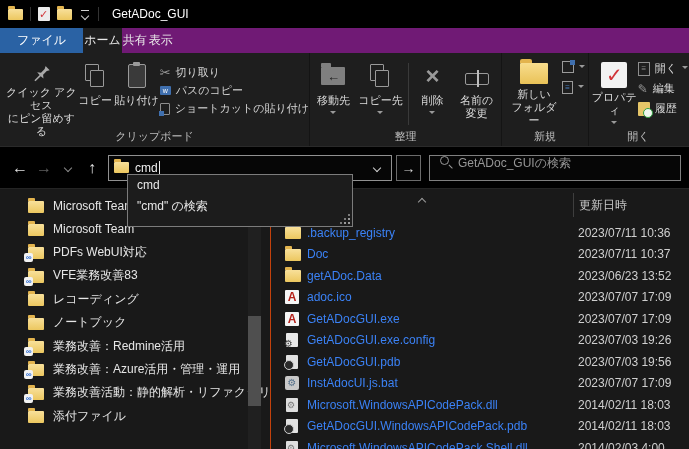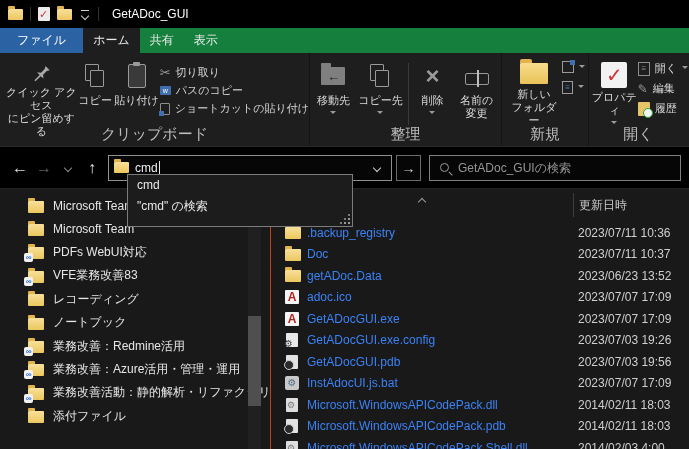--- a/index.html
+++ b/index.html
@@ -15,29 +15,29 @@
   .mini-folder::before{content:"";position:absolute;top:-3px;left:0;width:7px;height:3px;background:#e3b44e;border-radius:1px 1px 0 0}
   .qat-props{position:relative;width:12px;height:14px;background:#ececec;border-radius:1px}
   .qat-props::after{content:"✓";position:absolute;left:1px;top:0;color:#d13438;font-size:11px;font-weight:bold;line-height:14px}
   .qat-chev{display:flex;flex-direction:column;align-items:center;gap:2px;padding:0 2px}
   .qat-chev .bar{width:8px;height:1px;background:#cfcfcf}
   .chev{display:inline-block;width:6px;height:6px;border-right:1.4px solid #cfcfcf;border-bottom:1.4px solid #cfcfcf;transform:rotate(45deg)}
   .chev.dim{border-color:#8a8a8a}
   .chev.up{transform:rotate(-135deg);border-color:#9a9a9a}
 
   
-  .tabrow{height:25px;background:#15803d;display:flex;align-items:stretch}
-  .tab{display:flex;align-items:center;padding:0 10px;color:#eaeaea;cursor:default}
+  .tabrow{height:25px;background:#701a75;display:flex;align-items:stretch}
+  .tab{display:flex;align-items:center;padding:0 1px;color:#eaeaea;cursor:default}
   .tab.file{background:#2a62a4;color:#fff;padding:0 17px}
   .tab.active{background:#1e1e1e}
 
   
   .ribbon{height:94px;background:#1e1e1e;display:flex;border-bottom:1px solid #2a2a2a}
   .rgroup{position:relative;height:100%;border-right:1px solid #141414;display:flex;align-items:flex-start;padding-top:4px}
-  .rgroup .glabel{position:absolute;bottom:2px;left:0;right:0;text-align:center;font-size:15px;color:#bdbdbd}
+  .rgroup .glabel{position:absolute;bottom:2px;left:0;right:0;text-align:center;font-size:11px;color:#bdbdbd}
   .bigbtn{display:flex;flex-direction:column;align-items:center;justify-content:flex-start;gap:3px;
           padding-top:4px;font-size:11px;color:#dcdcdc;line-height:13px;text-align:center;height:70px}
   .bigbtn .ictop{height:30px;display:flex;align-items:center;justify-content:center}
   .tri-down{width:0;height:0;border:3px solid transparent;border-top-color:#9a9a9a;margin-top:1px}
   .smallcol{display:flex;flex-direction:column;gap:3px;margin-top:8px}
   .smallbtn{display:flex;align-items:center;gap:5px;font-size:11px;color:#d6d6d6;white-space:nowrap}
   .gdiv{width:1px;height:62px;background:#3a3a3a;margin:6px 4px 0 4px}
 
   
   .copy-ic{position:relative;width:20px;height:24px}
@@ -69,21 +69,21 @@
 
   
   .navrow{height:42px;background:#000;display:flex;align-items:center;padding:0 8px;border-bottom:1px solid #242424}
   .navbtn{width:24px;display:flex;align-items:center;justify-content:center;font-size:16px}
   .navbtn.en{color:#e0e0e0}.navbtn.dis{color:#5f5f5f}
   .addressbox{width:284px;height:26px;border:1px solid #909090;background:#060606;display:flex;align-items:center;padding-left:5px;margin-left:4px}
   .addr-text{color:#f0f0f0;margin-left:6px}
   .caret-bar{width:1px;height:14px;background:#e8e8e8;margin-left:1px}
   .addr-chevbtn{margin-left:auto;width:28px;height:100%;display:flex;align-items:center;justify-content:center}
   .gobtn{width:25px;height:26px;border:1px solid #6b6b6b;background:#060606;display:flex;align-items:center;justify-content:center;color:#d8d8d8;font-size:14px;margin-left:4px}
-  .searchbox{flex:1;height:26px;border:1px solid #7f7f7f;background:#060606;display:flex;align-items:center;gap:9px;padding-left:10px;margin-left:8px}
+  .searchbox{flex:1;height:26px;border:1px solid #7f7f7f;background:#060606;display:flex;align-items:flex-start;gap:9px;padding-left:10px;margin-left:8px}
   .search-ic{position:relative;width:9px;height:9px;border:1.4px solid #9a9a9a;border-radius:50%;flex:none}
   .search-ic::after{content:"";position:absolute;width:5px;height:1.4px;background:#9a9a9a;transform:rotate(45deg);left:7px;top:9px}
   .searchbox input{background:transparent;border:0;outline:0;color:#d8d8d8;font:12px "Liberation Sans","DejaVu Sans",sans-serif;width:100%}
   .searchbox input::placeholder{color:#969696;opacity:1}
 
   
   .main{position:absolute;top:190px;left:0;right:0;bottom:0;display:flex;background:#191919}
   .sidebar{width:270px;position:relative;padding-top:4px;flex:none}
   .sideitem{height:23.4px;display:flex;align-items:center;padding-left:28px;gap:9px;white-space:nowrap;overflow:hidden;cursor:default}
   .sideitem .lbl{overflow:hidden}
@@ -389,21 +389,21 @@
         <span class="fname">InstAdocUI.js.bat</span>
         <span class="fdate">2023/07/07 17:09</span>
         </div>
       <div class="filerow">
         <span class="ficon" data-icon="dll"></span>
         <span class="fname">Microsoft.WindowsAPICodePack.dll</span>
         <span class="fdate">2014/02/11 18:03</span>
         </div>
       <div class="filerow">
         <span class="ficon" data-icon="pdb"></span>
-        <span class="fname">Microsoft.WindowsAPICodePack.pdb</span>
+        <span class="fname">GetADocGUI.WindowsAPICodePack.pdb</span>
         <span class="fdate">2014/02/11 18:03</span>
         </div>
       <div class="filerow">
         <span class="ficon" data-icon="dll"></span>
         <span class="fname">Microsoft.WindowsAPICodePack.Shell.dll</span>
         <span class="fdate">2014/02/03 4:00</span>
         </div>
     </div>
   </div>
 </div>

